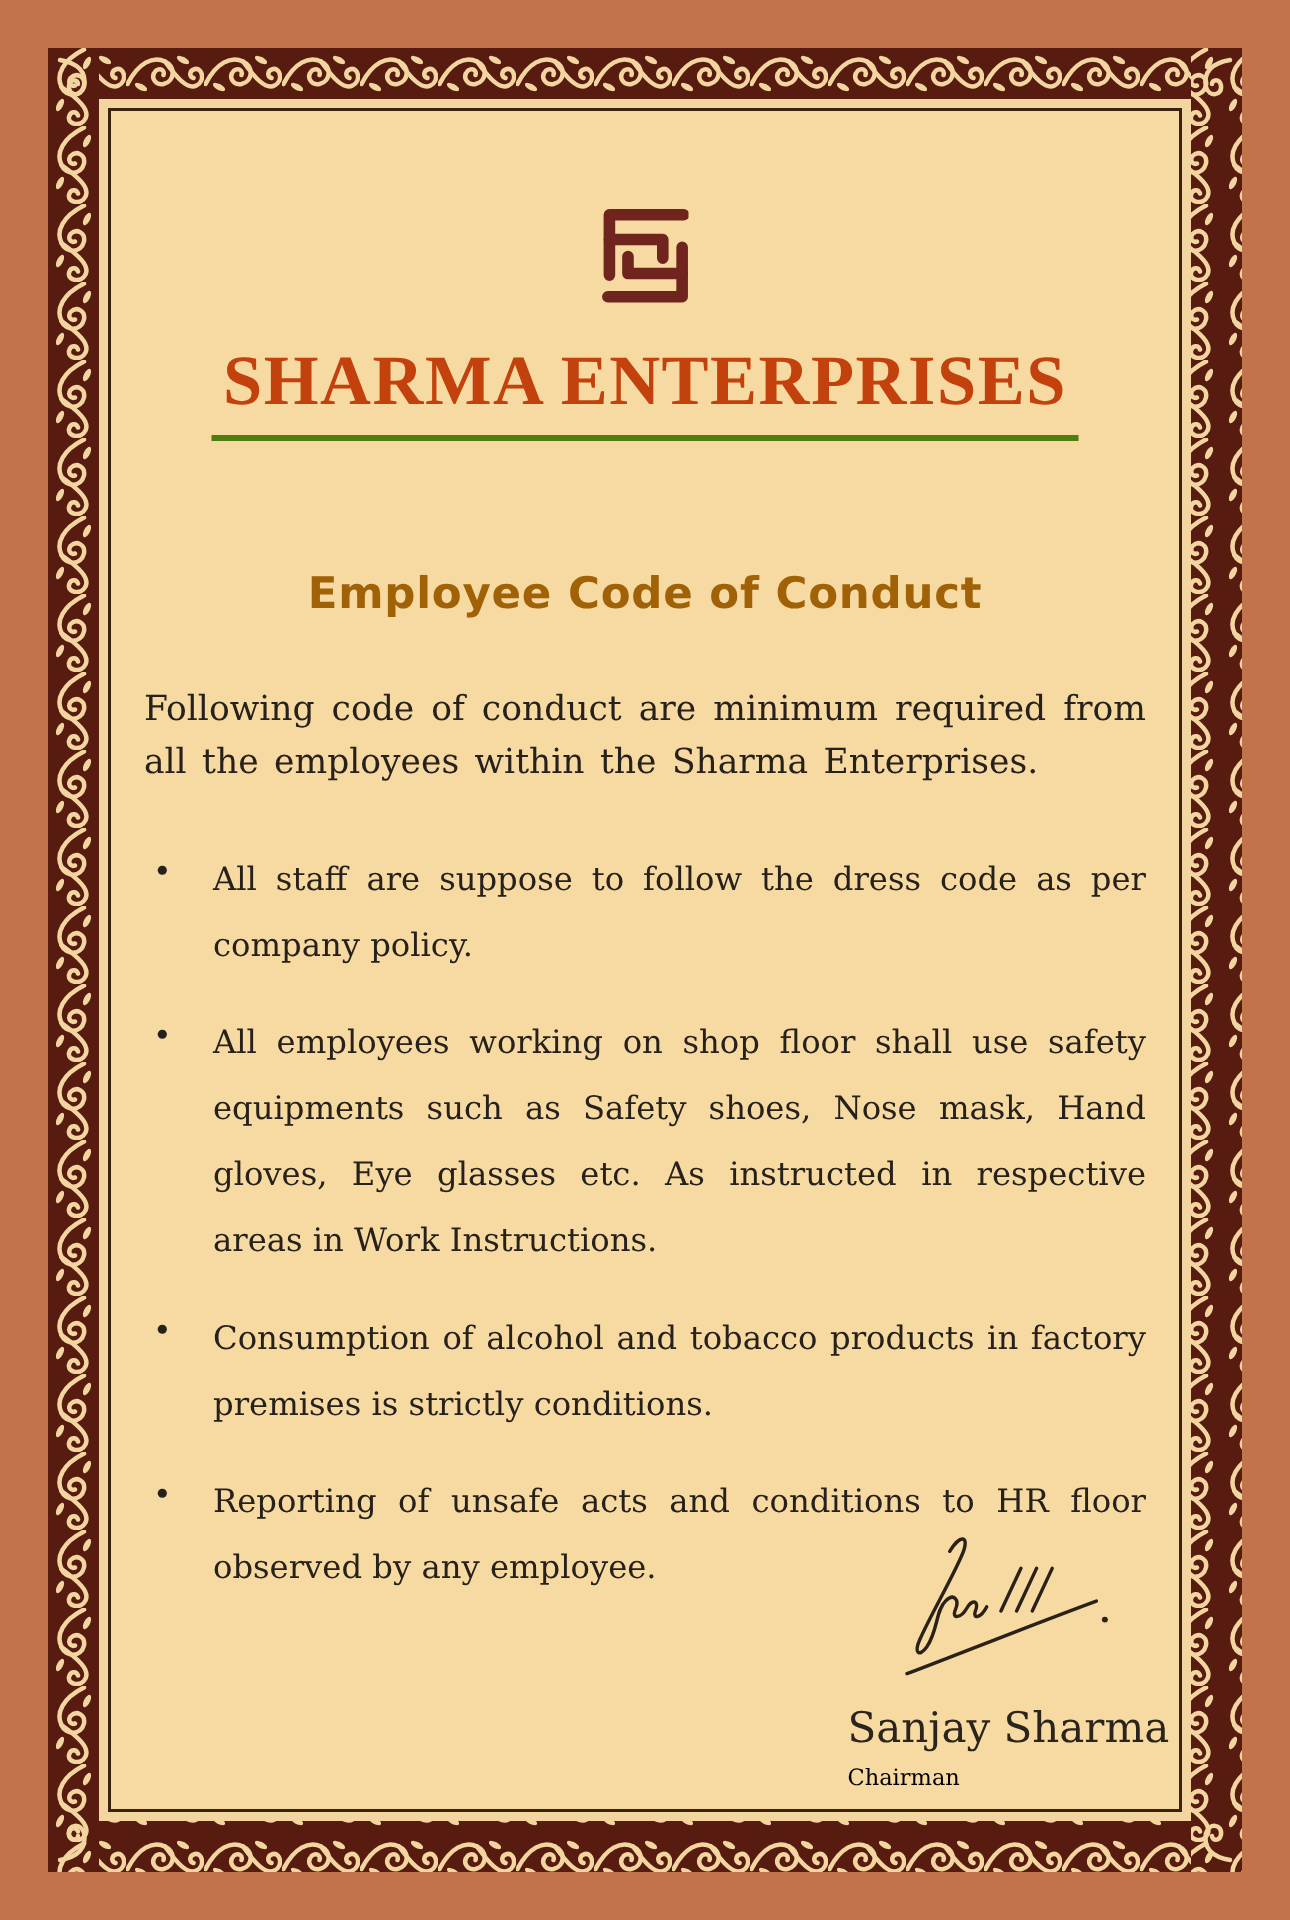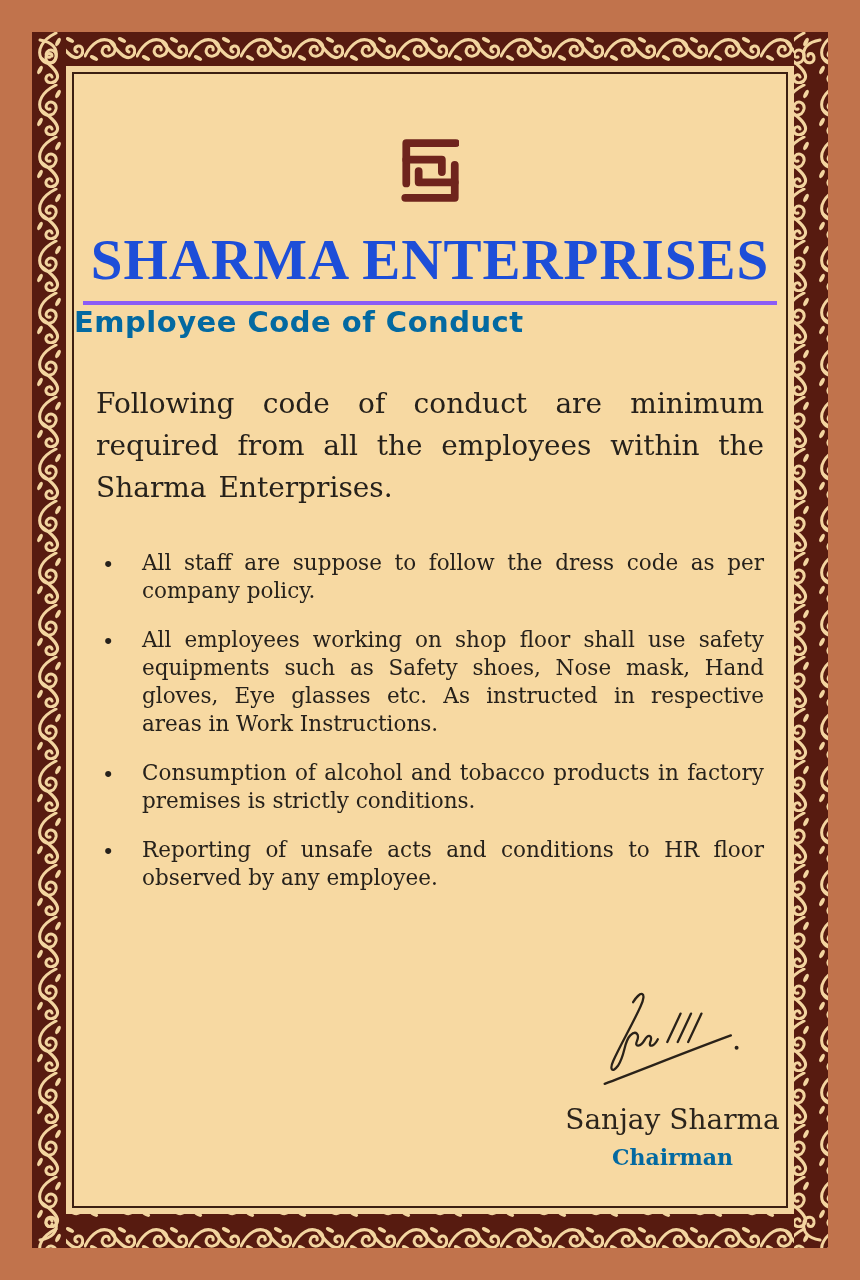--- a/index.html
+++ b/index.html
@@ -17,64 +17,66 @@
     position: absolute; top: 72px; left: 72px; right: 72px; bottom: 72px;
     background: #f7d9a2;
     border: 2px solid #3c2012;
   }
   .logo-svg { display: block; margin: 64px auto 0; }
   .brand-row { text-align: center; margin-top: 24px; }
   .brand-name {
     display: inline-block;
     font-family: "Liberation Serif", serif;
     font-weight: bold;
-    font-size: 57px;
+    font-size: 47px;
     letter-spacing: 1px;
-    color: #1d4ed8;
-    border-bottom: 4px solid #8b5cf6;
+    color: #c2410c;
+    border-bottom: 4px solid #4d7c0f;
     padding: 0 8px 9px 8px;
     white-space: nowrap;
   }
   .doc-title {
+    text-align: center;
+    margin-top: 84px;
     font-family: "DejaVu Sans", sans-serif;
     font-weight: bold;
     font-size: 29px;
-    color: #0369a1;
+    color: #a16207;
     letter-spacing: 0.5px;
   }
   .intro {
     margin: 44px 22px 0 22px;
-    font-size: 28px;
+    font-size: 23px;
     line-height: 1.5;
     text-align: justify;
     color: #26211b;
     word-spacing: 3px;
   }
   .rules {
     list-style: none;
     margin: 40px 22px 0 0;
     padding: 0 0 0 22px;
   }
   .rule-item { display: flex; margin-bottom: 21px; }
   .bullet-marker {
     flex: none; width: 40px; padding-left: 6px;
     font-size: 21px; line-height: 32px; color: #26211b;
   }
   .rule-text {
     flex: 1; margin: 0;
-    font-size: 21.5px; line-height: 28px;
+    font-size: 21.5px; line-height: 44px;
     text-align: justify; color: #26211b;
   }
   .sign-block {
-    position: absolute; right: 6px; bottom: 36px;
-    width: 215px; text-align: center;
+    position: absolute; right: 6px; bottom: 12px;
+    width: 215px; text-align: left;
   }
   .signature-svg { display: block; margin: 0 auto 4px auto; }
   .sign-name { font-size: 28px; color: #2b241c; line-height: 1.2; }
-  .sign-role { font-size: 22px; font-weight: bold; color: #0369a1; margin-top: 7px; }
+  .sign-role { font-size: 15px; font-weight: normal; color: #000000; margin-top: 7px; }
 </style>
 </head>
 <body>
 
 <div class="frame">
   <svg class="border-svg" width="796" height="1216" viewBox="0 0 796 1216" aria-hidden="true">
     <defs>
       <pattern id="scrollH" width="52" height="34" patternUnits="userSpaceOnUse">
         <g stroke="#f3d5a0" stroke-width="3" fill="none" stroke-linecap="round">
           <path d="M1,24 C8,10 18,5 26,9 C33,12 33,22 25,24 C19,25 16,19 20,15 C23,13 26,15 25,18"></path>

